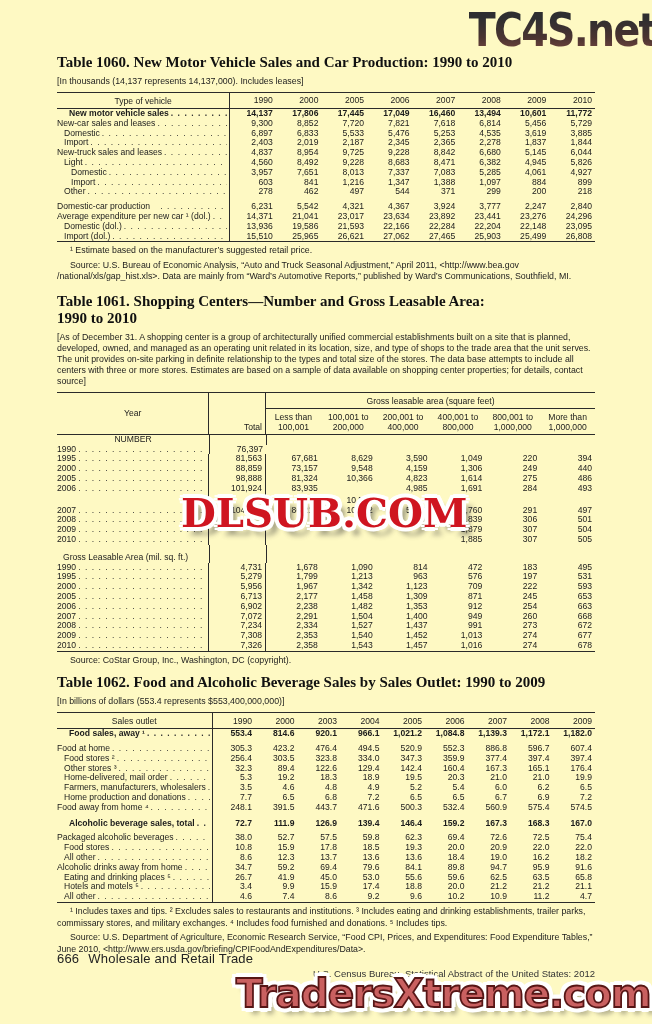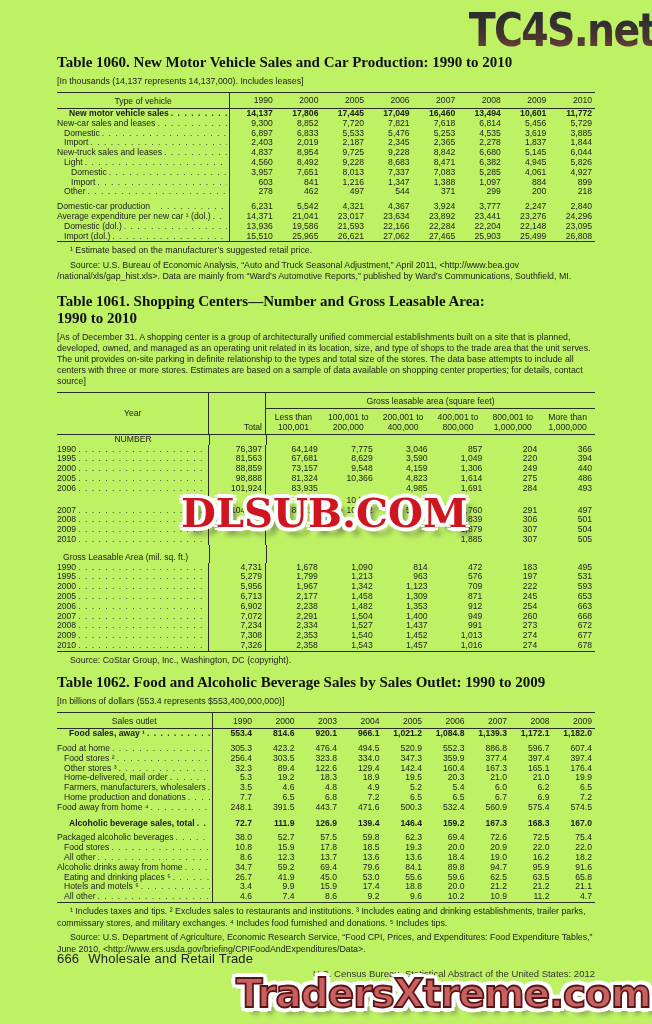--- a/index.html
+++ b/index.html
@@ -1,16 +1,16 @@
 <!DOCTYPE html>
 <html><head>
 <meta charset="utf-8">
 <style>
   html,body{margin:0;padding:0;background:#e8e8e8;}
-  .page{position:relative;width:652px;height:1024px;background:#bef264;overflow:hidden;
+  .page{position:relative;width:652px;height:1024px;background:#fef9c3;overflow:hidden;
         font-family:"Liberation Sans",sans-serif;color:#1b1b1b;}
   .content{position:absolute;left:57px;top:0;width:538px;}
   .spacer-top{height:54px;}
 
   .ttitle{font-family:"Liberation Serif",serif;font-weight:700;font-size:15px;line-height:17px;
           margin:0 0 5px 0;white-space:pre-line;color:#111;}
   .headnote{font-size:8.8px;line-height:11px;margin:0 0 5px 0;white-space:pre-line;}
   .footnote{font-size:8.8px;line-height:11.5px;margin:2px 0 0 0;text-indent:13px;}
   .mt10{margin-top:10px;} .mt8{margin-top:8px;} .mt3{margin-top:3px;}
 
@@ -330,28 +330,20 @@
           </div>
           <div class="totval"></div>
           <div class="vals"></div>
         </div>
         <div class="trow">
           <div class="tlabel" style="width: 152px;">
             <span class="t">1990</span>
             <span class="dots"></span>
           </div>
           <div class="totval">76,397</div>
-          <div class="vals">
-            <div class="tval" style="width: 54.83px;">64,149</div>
-            <div class="tval" style="width: 54.83px;">7,775</div>
-            <div class="tval" style="width: 54.83px;">3,046</div>
-            <div class="tval" style="width: 54.83px;">857</div>
-            <div class="tval" style="width: 54.83px;">204</div>
-            <div class="tval" style="width: 54.83px;">366</div>
-          </div>
         </div>
         <div class="trow">
           <div class="tlabel" style="width: 152px;">
             <span class="t">1995</span>
             <span class="dots"></span>
           </div>
           <div class="totval">81,563</div>
           <div class="vals">
             <div class="tval" style="width: 54.83px;">67,681</div>
             <div class="tval" style="width: 54.83px;">8,629</div>

